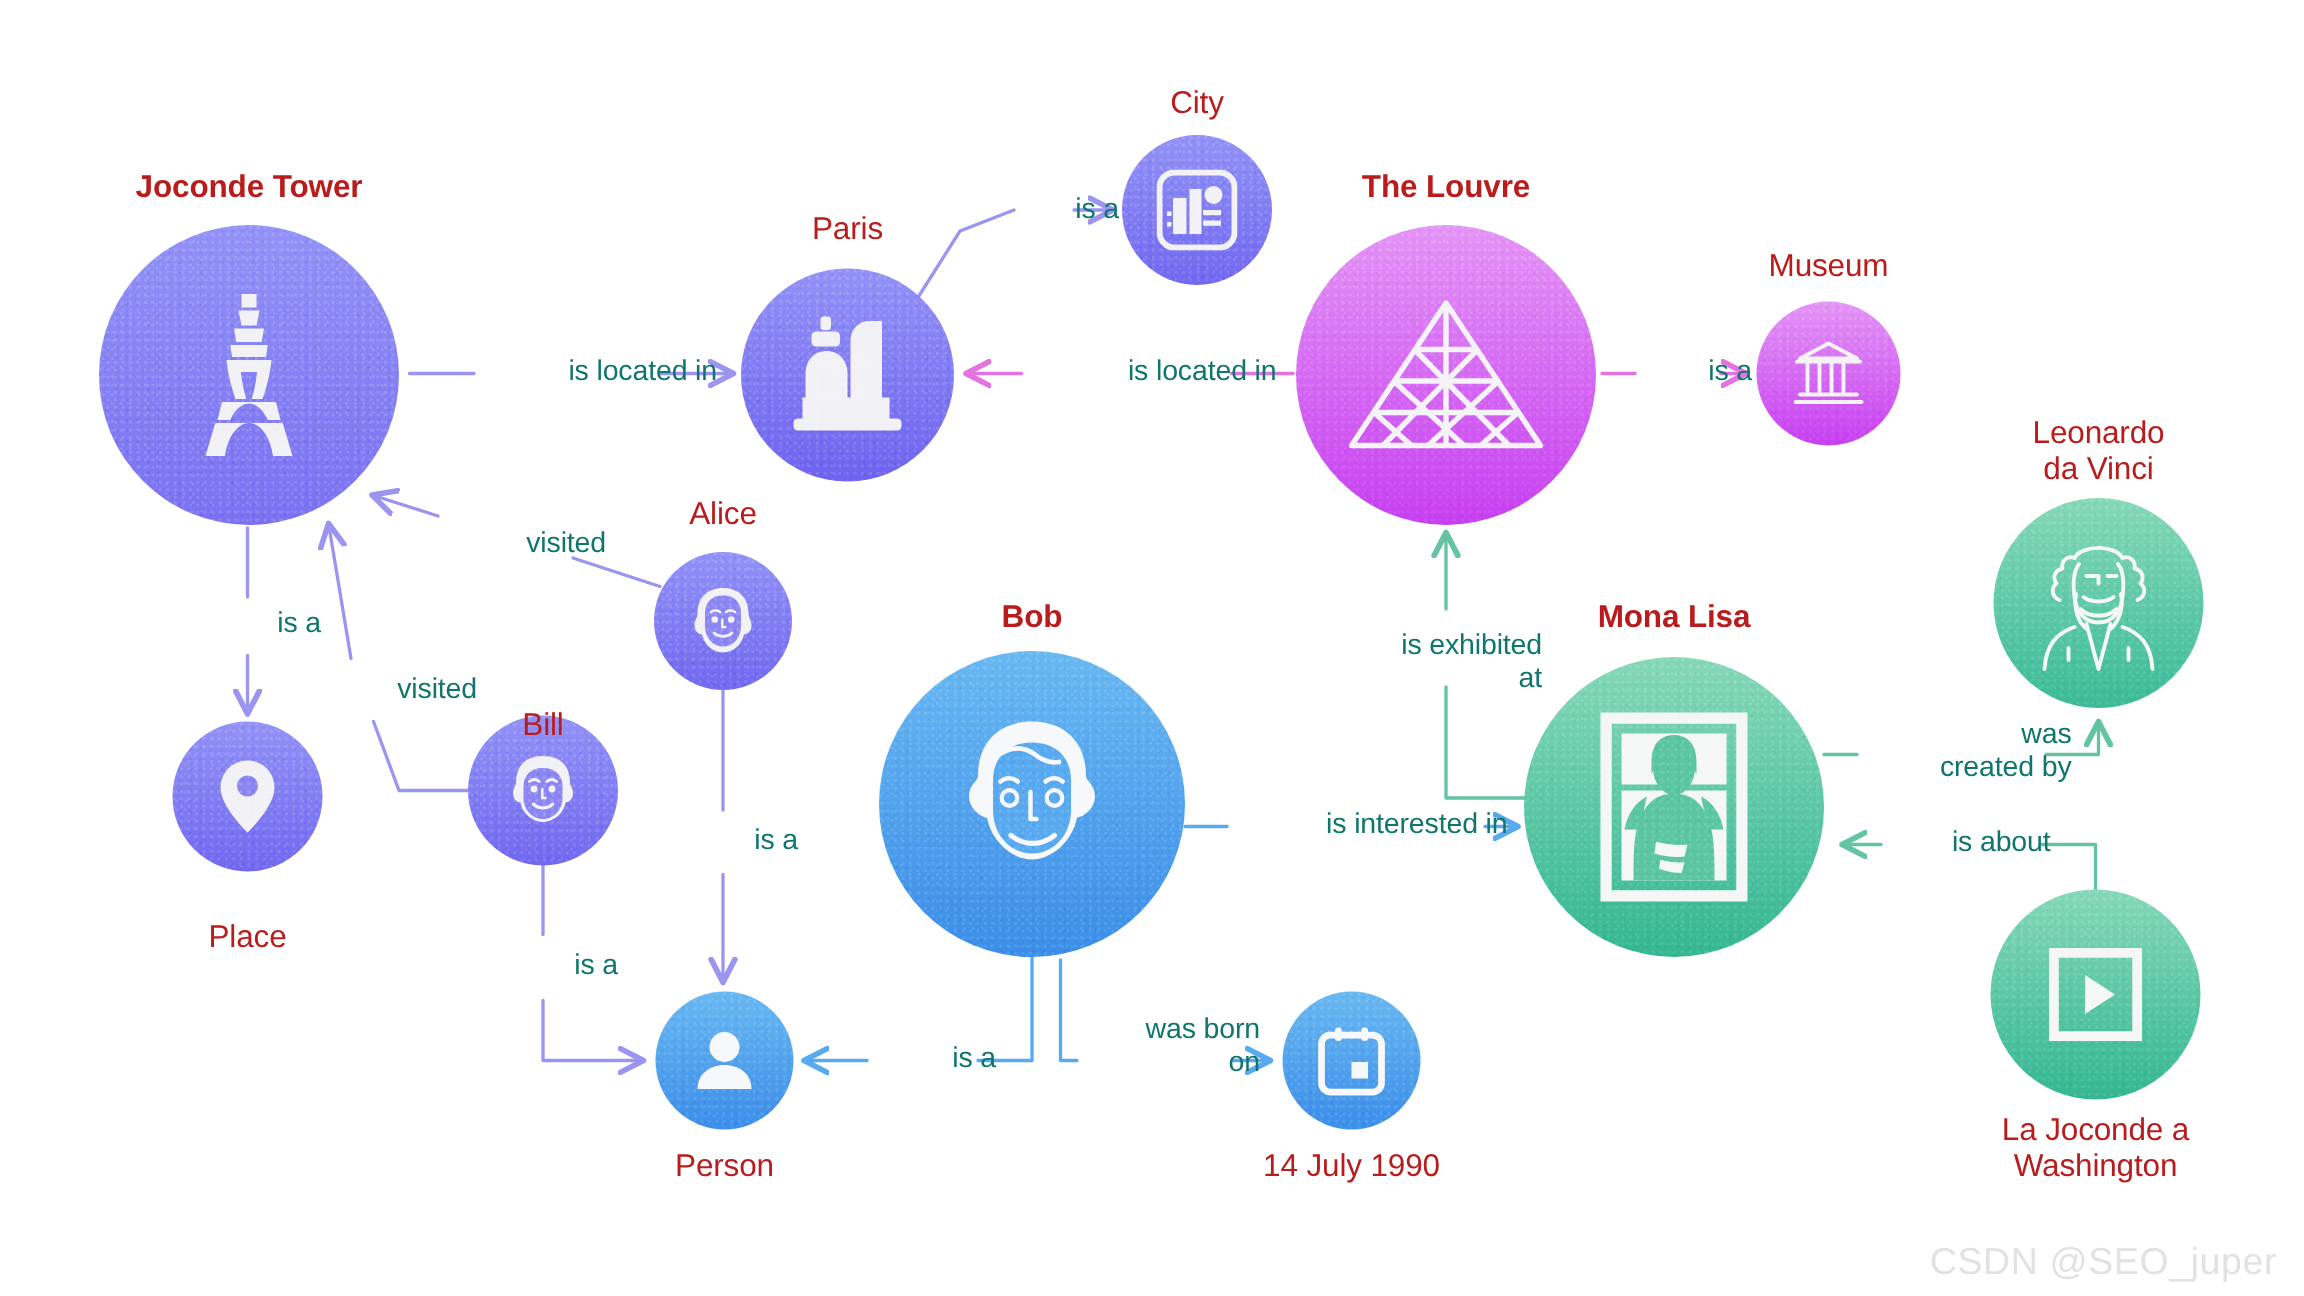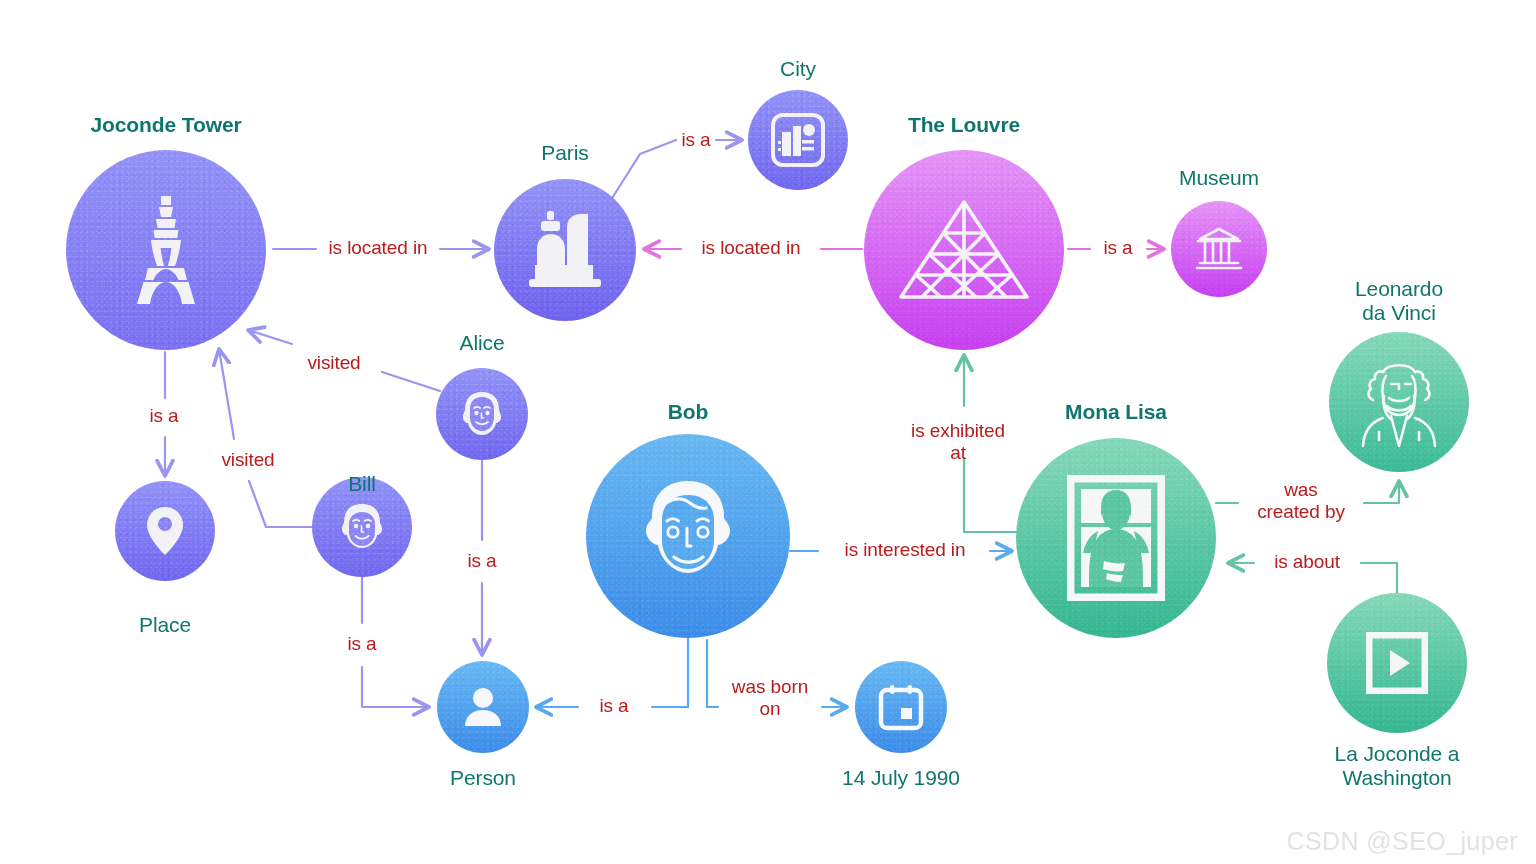--- a/index.html
+++ b/index.html
@@ -29,31 +29,31 @@
     position: absolute;
     border-radius: 50%;
     display: flex;
     align-items: center;
     justify-content: center;
   }
   .node svg { display: block; }
   .node-label {
     position: absolute;
     text-align: center;
-    color: #0f766e;
+    color: #b91c1c;
     white-space: pre-line;
     line-height: 1.12;
     letter-spacing: -0.1px;
   }
   .lbl-bold { font-weight: 700; }
   .lbl-norm { font-weight: 400; }
   .edge-label {
     position: absolute;
-    text-align: center;
-    color: #b91c1c;
+    text-align: right;
+    color: #0f766e;
     font-size: 19px;
     font-weight: 400;
     line-height: 1.14;
     white-space: pre-line;
     letter-spacing: -0.1px;
   }
   #watermark {
     position: absolute;
     right: 18px;
     bottom: 8px;

